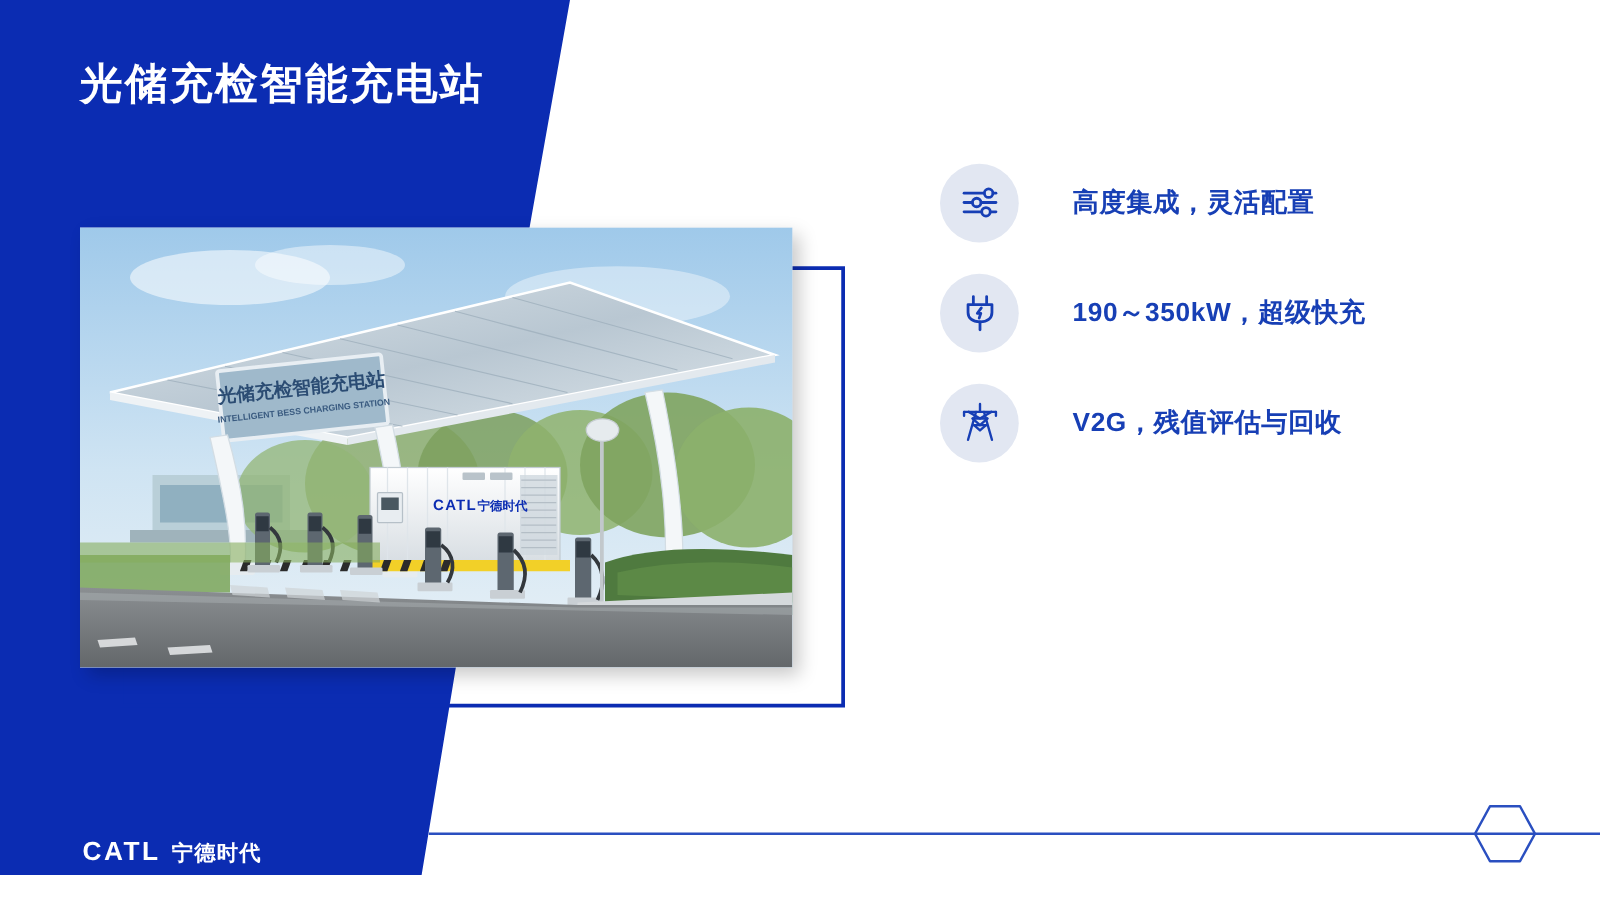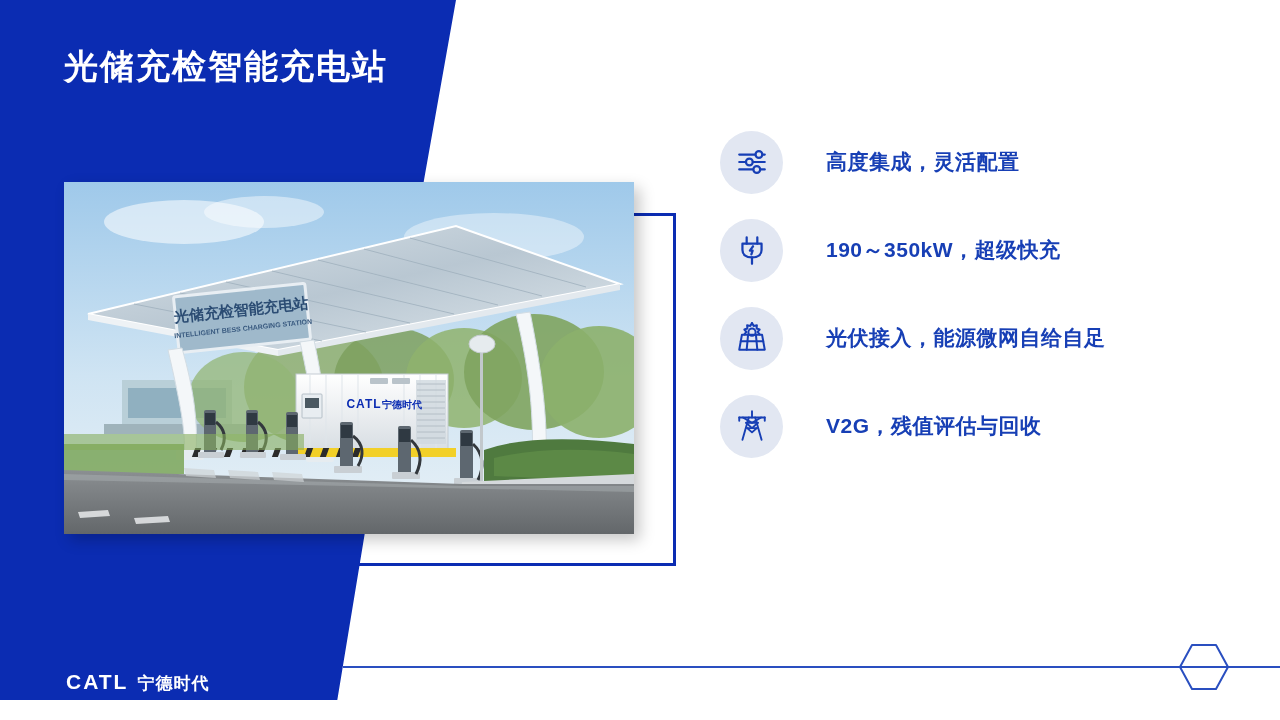--- a/index.html
+++ b/index.html
@@ -58,21 +58,21 @@
     height: 352px;
     overflow: hidden;
     box-shadow: 6px 6px 14px rgba(0,0,0,0.22);
     background: #cfe2f2;
   }
   .photo svg { display: block; width: 100%; height: 100%; }
 
   
   .features {
     position: absolute;
-    left: 720px;
+    left: 752px;
     top: 118px;
     width: 500px;
   }
   .feature-row {
     display: flex;
     align-items: center;
     height: 88px;
   }
   .feature-icon {
     width: 63px;
@@ -349,33 +349,20 @@
           <path d="M11 4 L11 10 M21 4 L21 10"></path>
           <path d="M7 10 L25 10 L25 16 C25 20 22 23 16 23 C10 23 7 20 7 16 Z"></path>
           <path d="M16 23 L16 29"></path>
           <path d="M17 12.5 L14 16.6 L16.6 16.6 L15.4 20.2"></path>
         </svg>
       </span>
       <span class="feature-label">190～350kW，超级快充</span>
     </div>
 
 
-    <div class="feature-row">
-      <span class="feature-icon">
-        <svg viewBox="0 0 32 32" fill="none" stroke="#173FB5" stroke-width="1.9" stroke-linecap="round" stroke-linejoin="round">
-          <path d="M16 2 L17.6 4.6 L20.6 4 L20.3 7 L23.2 8 L21.3 10.3 L23.2 12.6"></path>
-          <path d="M16 2 L14.4 4.6 L11.4 4 L11.7 7 L8.8 8 L10.7 10.3 L8.8 12.6"></path>
-          <circle cx="16" cy="10.5" r="3.4"></circle>
-          <path d="M6.5 13 L25.5 13 L28 27 L4 27 Z"></path>
-          <path d="M5.4 19 L26.6 19"></path>
-          <path d="M12.3 13 L11 27 M19.7 13 L21 27"></path>
-        </svg>
-      </span>
-      <span class="feature-label">光伏接入，能源微网自给自足</span>
-    </div>
 
 
     <div class="feature-row">
       <span class="feature-icon">
         <svg viewBox="0 0 32 32" fill="none" stroke="#173FB5" stroke-width="1.8" stroke-linecap="round" stroke-linejoin="round">
           <path d="M16 2 L16 8"></path>
           <path d="M4 8 L28 8"></path>
           <path d="M4 8 L4 11 M28 8 L28 11"></path>
           <path d="M7.5 8 L16 13 L24.5 8"></path>
           <path d="M10.5 13 L21.5 13"></path>

